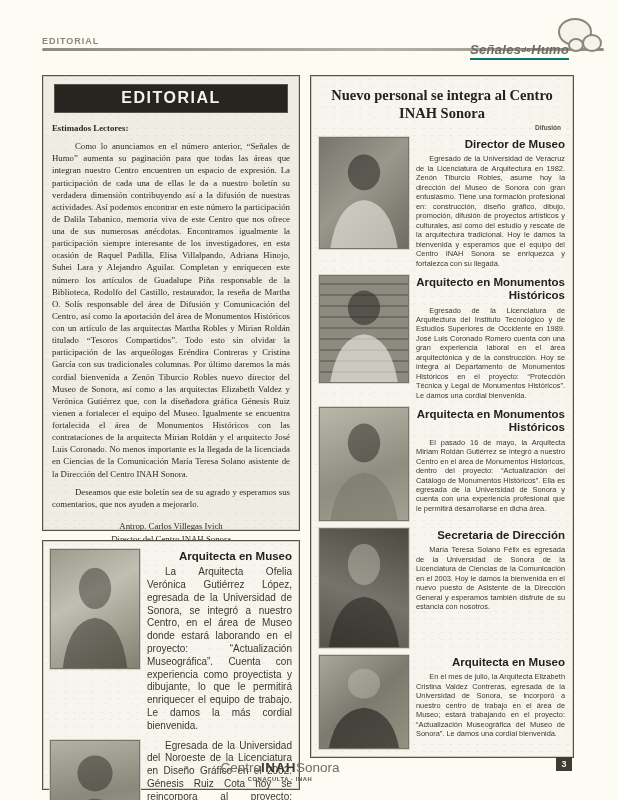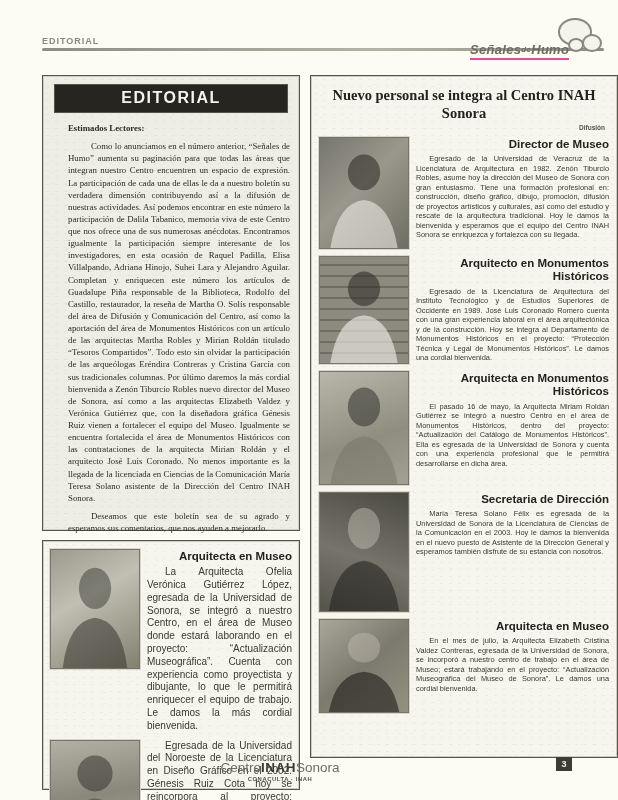--- a/index.html
+++ b/index.html
@@ -9,21 +9,21 @@
     font-family:"Liberation Sans",sans-serif;
     color:#2e2d28;
   }
   
   .runhead{position:absolute;left:42px;right:14px;top:30px;height:22px;}
   .runhead-label{font-size:9px;font-weight:bold;letter-spacing:1px;color:#8a887e;}
   .runhead-rule{position:absolute;left:0;right:0;top:18px;height:3px;
     background:linear-gradient(to right,#8f8d83,#b5b3a8 60%,#8f8d83);border-radius:2px;}
   .logo{position:absolute;right:-6px;top:-14px;width:140px;height:48px;}
   .logo-text{position:absolute;left:0;bottom:4px;font-style:italic;font-weight:bold;
-    font-size:13px;color:#6d6b61;letter-spacing:.3px;border-bottom:2px solid #ec4899;
+    font-size:13px;color:#6d6b61;letter-spacing:.3px;border-bottom:2px solid #0f766e;
     padding-bottom:1px;white-space:nowrap;}
   .logo-text .de{font-size:8px;vertical-align:2px;}
   .smoke{position:absolute;border:2px solid #8a887c;border-radius:50%;background:#f5f4ec;}
   .s1{width:30px;height:24px;right:18px;top:2px;}
   .s2{width:16px;height:14px;right:8px;top:18px;}
   .s3{width:12px;height:10px;right:26px;top:22px;}
 
   
   .frame{position:absolute;border:1.5px solid #55534a;box-shadow:inset 0 0 0 1px #cfcdc1;
     background:
@@ -32,29 +32,29 @@
       #efeee5;
     background-size:9px 7px,13px 11px;background-position:0 0,4px 3px;}
   .frame.light{background-color:#f7f6ee;}
 
   
   .ed-box{left:42px;top:75px;width:258px;height:456px;padding:7px 9px;box-sizing:border-box;}
   .ed-bar{background:#26251f;color:#f4f3ec;text-align:center;font-weight:bold;
     font-size:16px;letter-spacing:1.5px;padding:4px 0 5px;margin:1px 2px 9px;
     border:1px solid #55534a;}
   .ed-text{font-family:"Liberation Serif",serif;font-size:8.8px;line-height:1.38;
-    text-align:justify;color:#2c2b25;margin-left:16px;}
+    text-align:justify;color:#2c2b25;}
   .ed-salutation{font-weight:bold;margin:2px 0 6px;}
   .ed-par{text-indent:2.6em;margin:0 0 6px;}
   .ed-sign{text-align:center;margin-top:10px;font-family:"Liberation Serif",serif;
     font-size:8.8px;line-height:1.5;}
 
   
   .staff-left{left:42px;top:540px;width:258px;height:250px;padding:8px 7px;box-sizing:border-box;}
-  .news-box{left:310px;top:75px;width:308px;height:683px;padding:8px 8px;box-sizing:border-box;}
+  .news-box{left:310px;top:75px;width:264px;height:683px;padding:8px 8px;box-sizing:border-box;}
   .news-title{font-family:"Liberation Serif",serif;font-weight:bold;font-size:14.5px;
     text-align:center;line-height:1.25;color:#23221c;margin:2px 6px 2px;}
   .news-byline{text-align:right;font-size:6.5px;font-weight:bold;color:#55534a;margin:0 4px 6px;}
 
   .sec{display:flex;align-items:flex-start;margin-bottom:7px;}
   .sec-content{flex:1;min-width:0;}
   .sec-h{font-weight:bold;font-size:11.5px;text-align:right;line-height:1.15;
     color:#23221c;margin:1px 0 3px;}
   .sec-b{font-size:7.4px;line-height:1.28;text-align:justify;text-indent:1.8em;color:#39382f;}
   .staff-left .sec-b{font-size:10px;}

